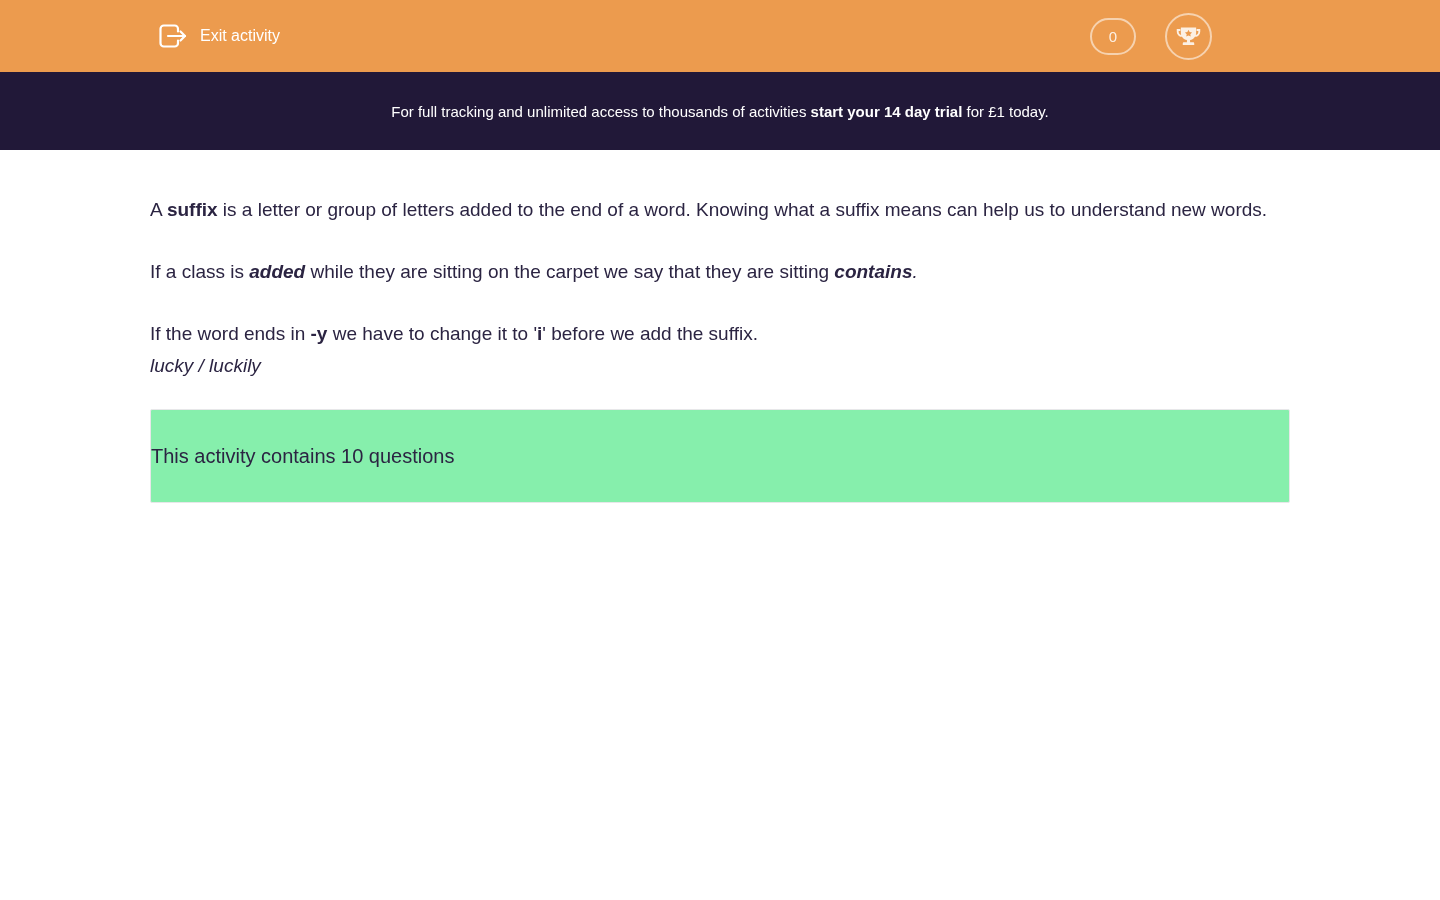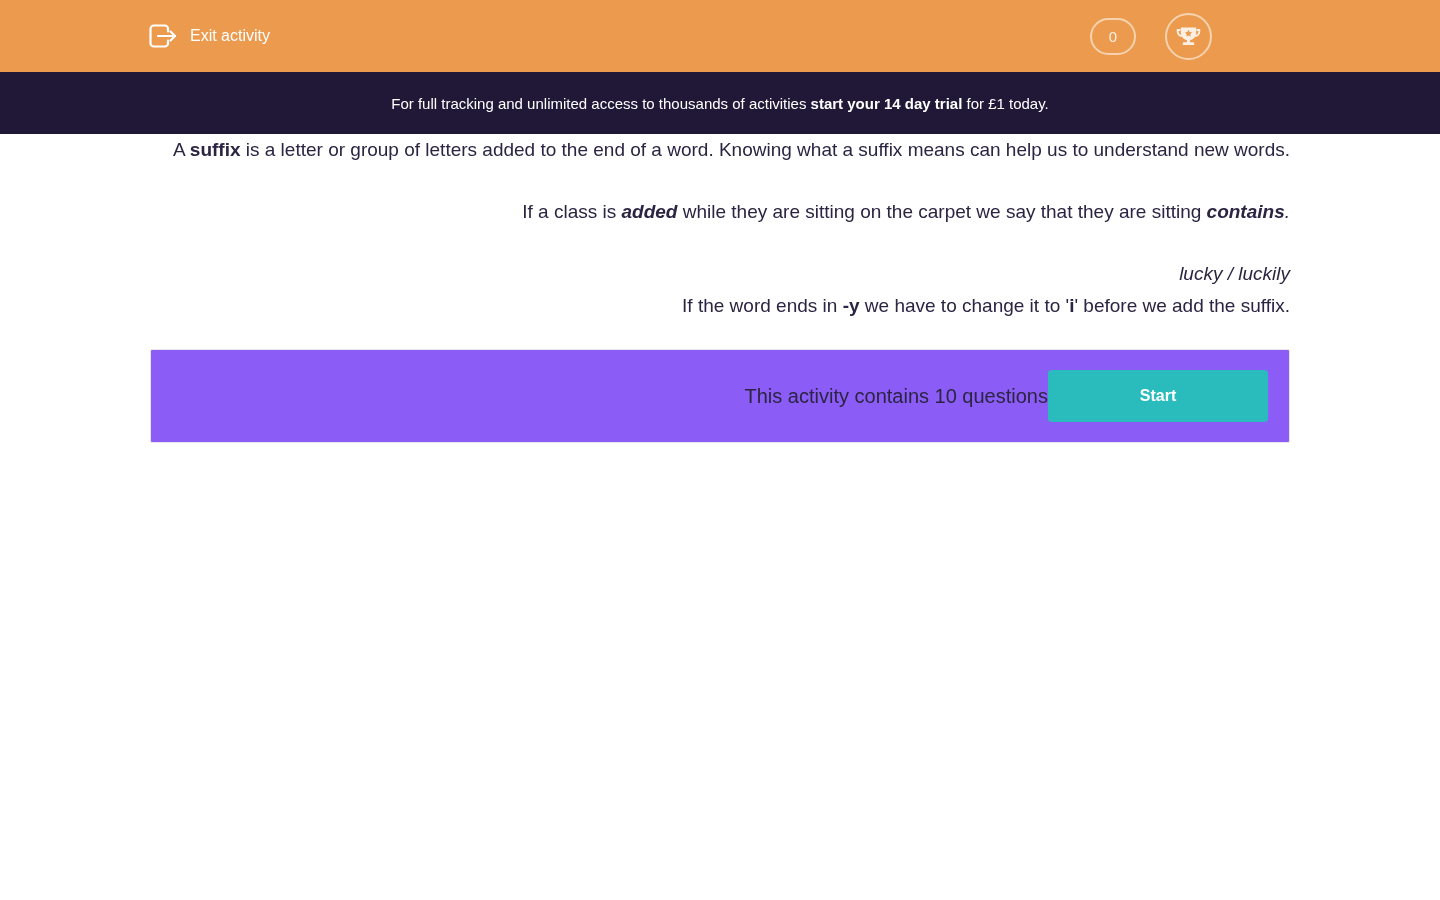--- a/index.html
+++ b/index.html
@@ -14,21 +14,21 @@
   
   .app-header {
     position: relative;
     height: 72px;
     background: #EC9B4E;
     display: flex;
     align-items: center;
   }
   .exit-btn {
     position: absolute;
-    left: 140px;
+    left: 150px;
     display: flex;
     align-items: center;
     gap: 12px;
     color: #ffffff;
     font-size: 16px;
     cursor: pointer;
     background: none; border: none;
     font-family: inherit;
   }
   .header-title {
@@ -66,54 +66,55 @@
     border-radius: 50%;
     display: flex;
     align-items: center;
     justify-content: center;
     background: none;
     cursor: pointer;
   }
 
   
   .trial-banner {
-    height: 62px;
+    height: 78px;
     background: #211838;
     color: #ffffff;
     display: flex;
     align-items: center;
     justify-content: center;
     font-size: 15px;
   }
 
   
   .content {
     width: 1140px;
     margin: 0 auto;
-    text-align: right;
+    padding-top: 44px;
+    text-align: left;
     font-size: 19px;
     line-height: 32px;
     color: #2b2442;
   }
   .intro-para { margin: 0 0 30px 0; }
   .intro-para:last-child { margin-bottom: 0; }
   .intro-line { display: block; }
 
   
   .activity-card {
     width: 1140px;
     height: 94px;
     margin: 27px auto 0;
     border: 1px solid #e7e7e9;
     border-radius: 2px;
-    background: #8b5cf6;
+    background: #86efac;
     display: flex;
     align-items: center;
-    justify-content: flex-end;
-    padding-left: 17px;
+    justify-content: space-between;
+    padding-left: 0;
     padding-right: 21px;
   }
   .activity-info {
     font-size: 20px;
     color: #2b2442;
   }
   .start-btn {
     width: 220px;
     height: 52px;
     background: #2ABCBD;
@@ -164,22 +165,21 @@
 
 <main class="content">
   <div>
       <p class="intro-para">
         <span class="intro-line"><span>A </span><span style="font-weight: 700;">suffix</span><span> is a letter or group of letters added to the end of a word. Knowing what a suffix means can help us to understand new words.</span></span>
       </p>
       <p class="intro-para">
         <span class="intro-line"><span style="">If a class is </span><span style="font-weight: 700; font-style: italic;">added</span><span style=""> while they are sitting on the carpet we say that they are sitting </span><span style="font-weight: 700; font-style: italic;">contains</span><span style="font-style: italic;">.</span></span>
       </p>
       <p class="intro-para">
+        <span class="intro-line"><span>If the word ends in </span><span style="font-weight: 700;">-y</span><span> we have to change it to '</span><span style="font-weight: 700;">i</span><span>' before we add the suffix.</span></span>
         <span class="intro-line"><span style="font-style: italic;">lucky / luckily</span></span>
-        <span class="intro-line"><span>If the word ends in </span><span style="font-weight: 700;">-y</span><span> we have to change it to '</span><span style="font-weight: 700;">i</span><span>' before we add the suffix.</span></span>
       </p>
     </div>
 </main>
 
 <section class="activity-card">
   <div class="activity-info">This activity contains 10 questions</div>
-  <button class="start-btn">Start</button>
 </section>
 
 </body></html>

